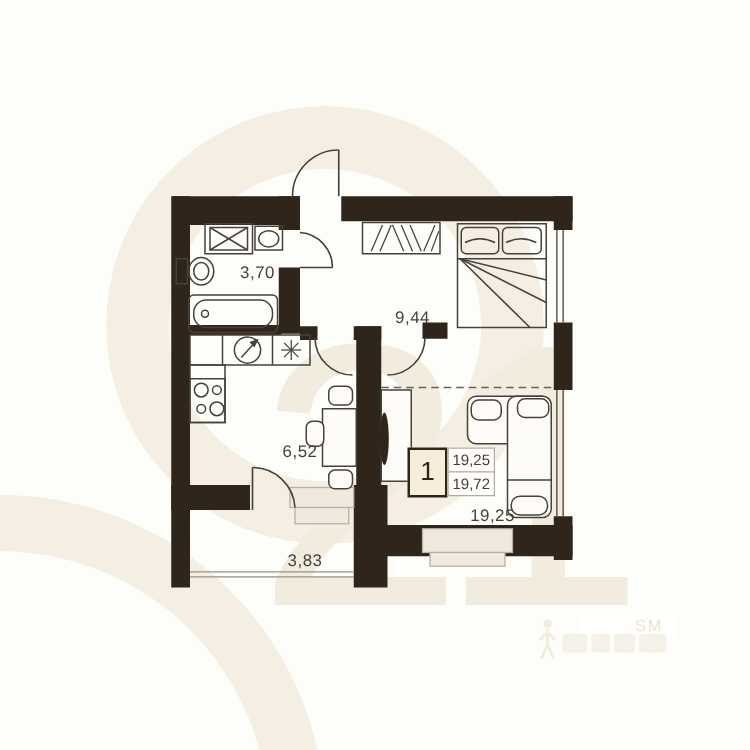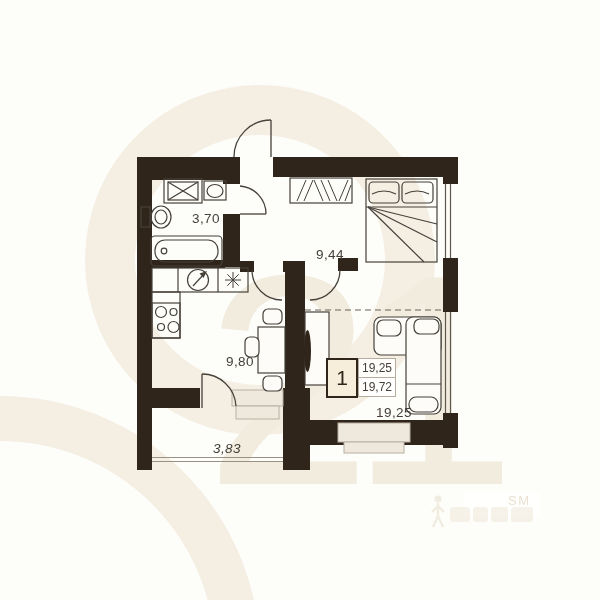--- a/index.html
+++ b/index.html
@@ -199,22 +199,22 @@
       <g>
         <rect x="151" y="236" width="71" height="30" rx="4"></rect>
         <rect x="155" y="240" width="63" height="22" rx="10"></rect>
         <circle cx="164" cy="251" r="2.8"></circle>
       </g>
     </g>
   </svg>
 
   <div class="label" style="left:206px;top:218px;">3,70</div>
   <div class="label" style="left:330px;top:254px;">9,44</div>
-  <div class="label" style="left:240px;top:361px;">9,80</div>
-  <div class="label" style="left:227px;top:448px;font-style:italic;">3,83</div>
+  <div class="label" style="left:240px;top:361px;">6,52</div>
+  <div class="label" style="left:244px;top:448px;">3,83</div>
   <div class="label" style="left:394px;top:412px;">19,25</div>
 
   <div class="badge">
     <div class="badge-rooms">1</div>
     <div class="badge-vals">
       <div class="badge-val">19,25</div>
       <div class="badge-val">19,72</div>
     </div>
   </div>
 

